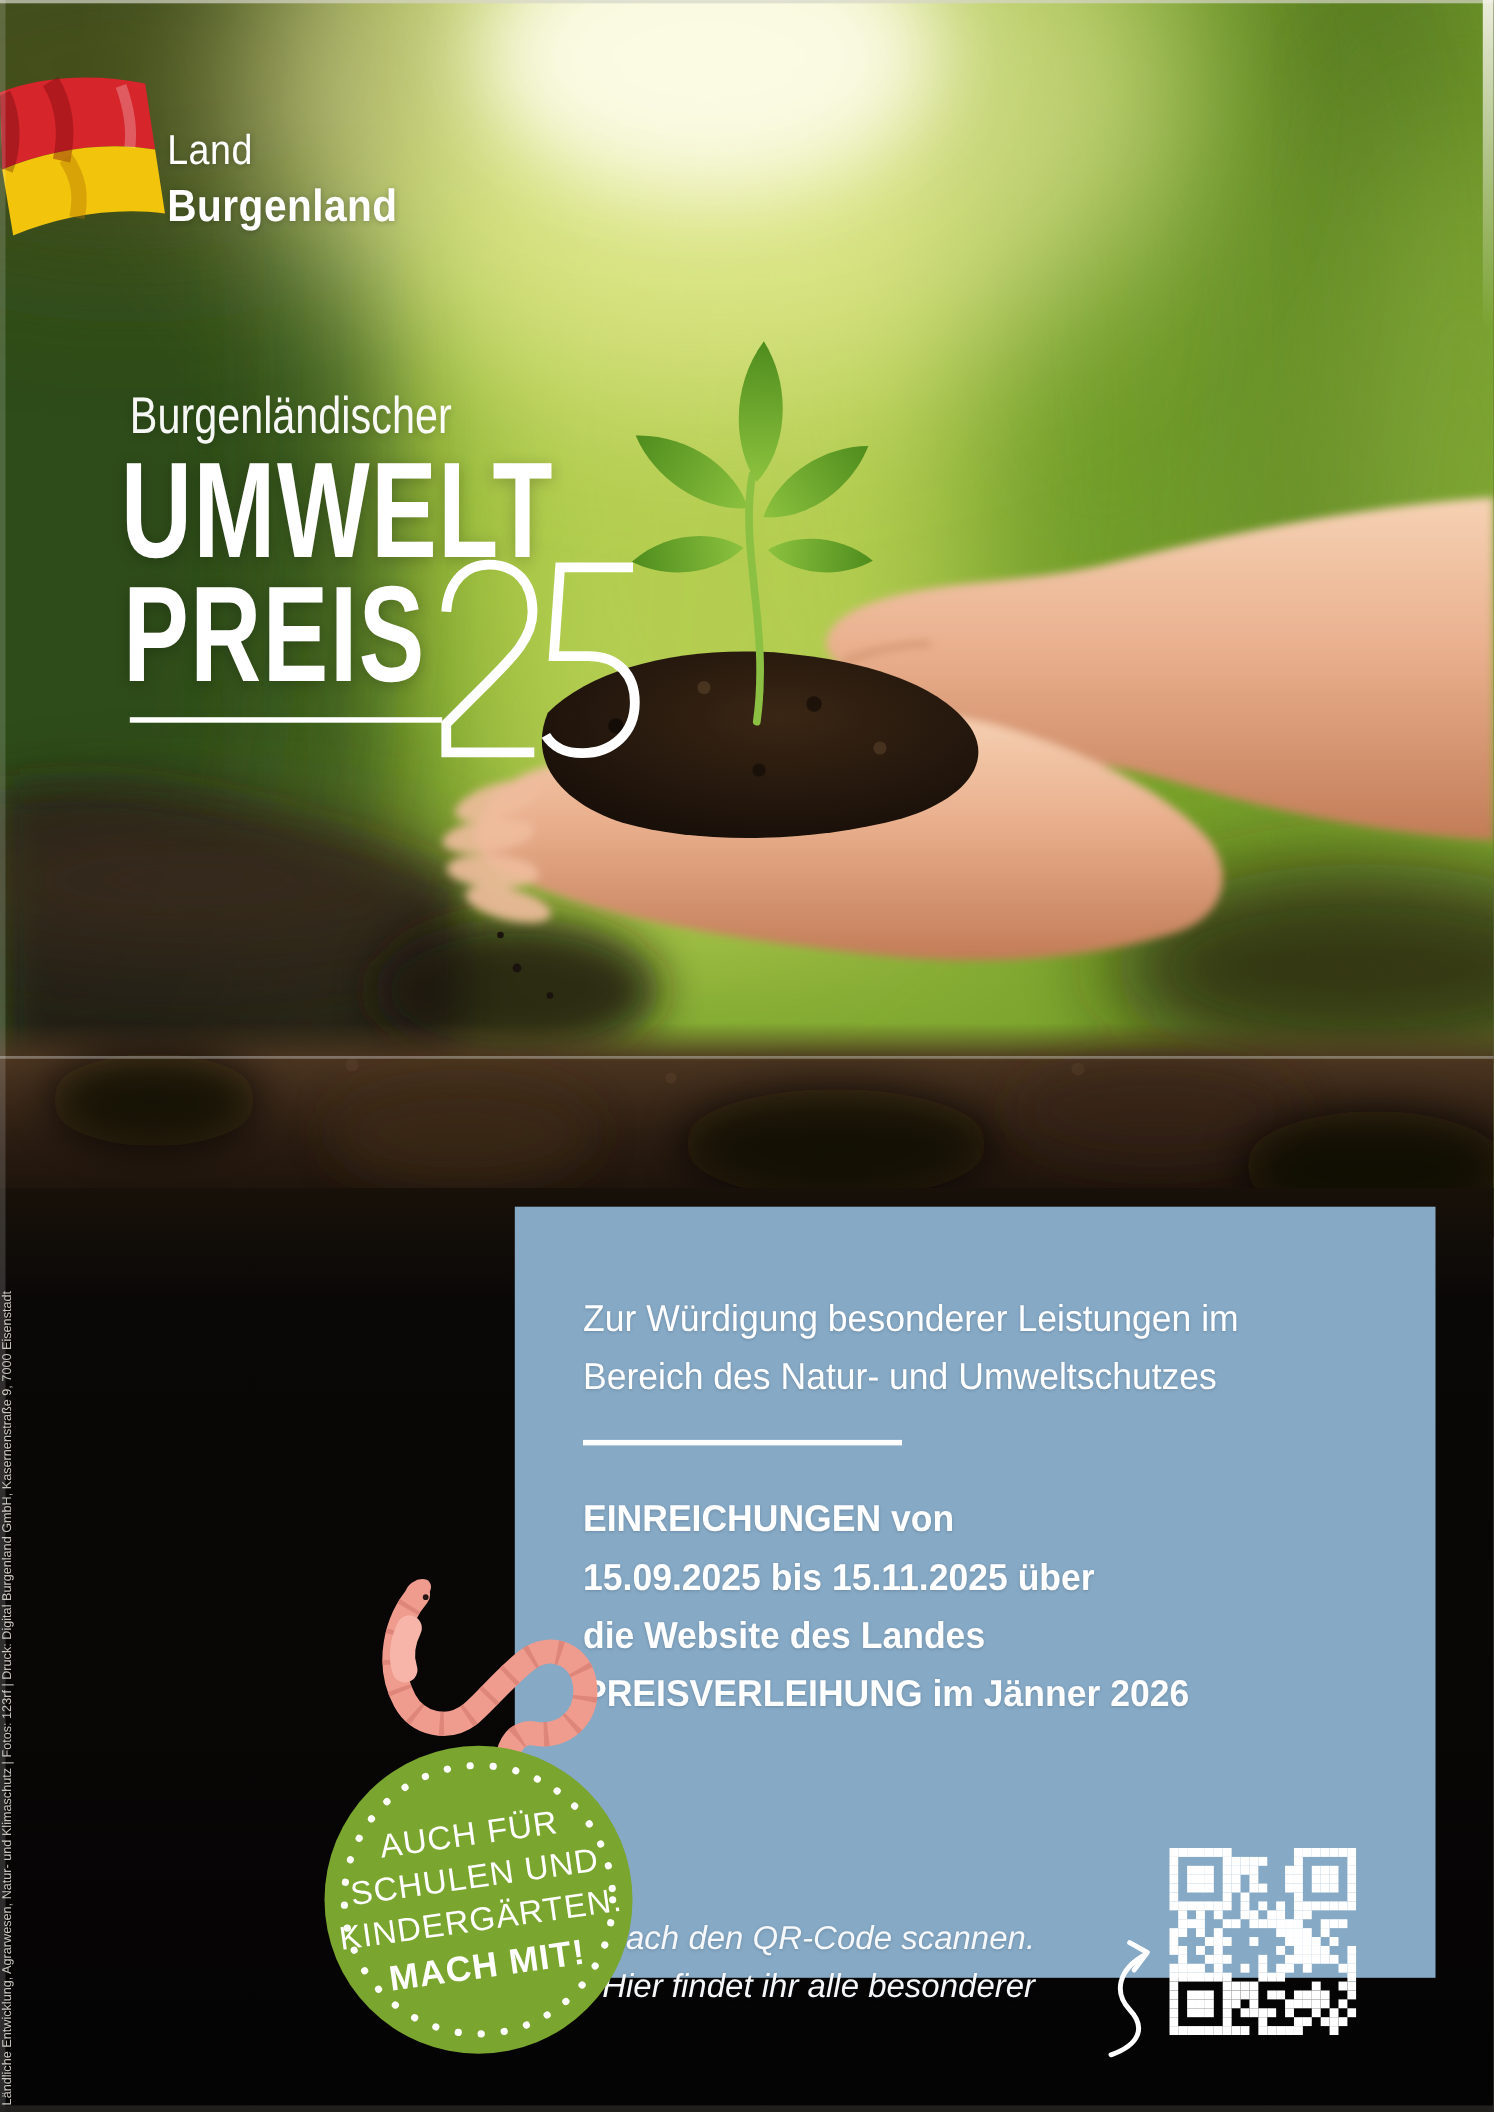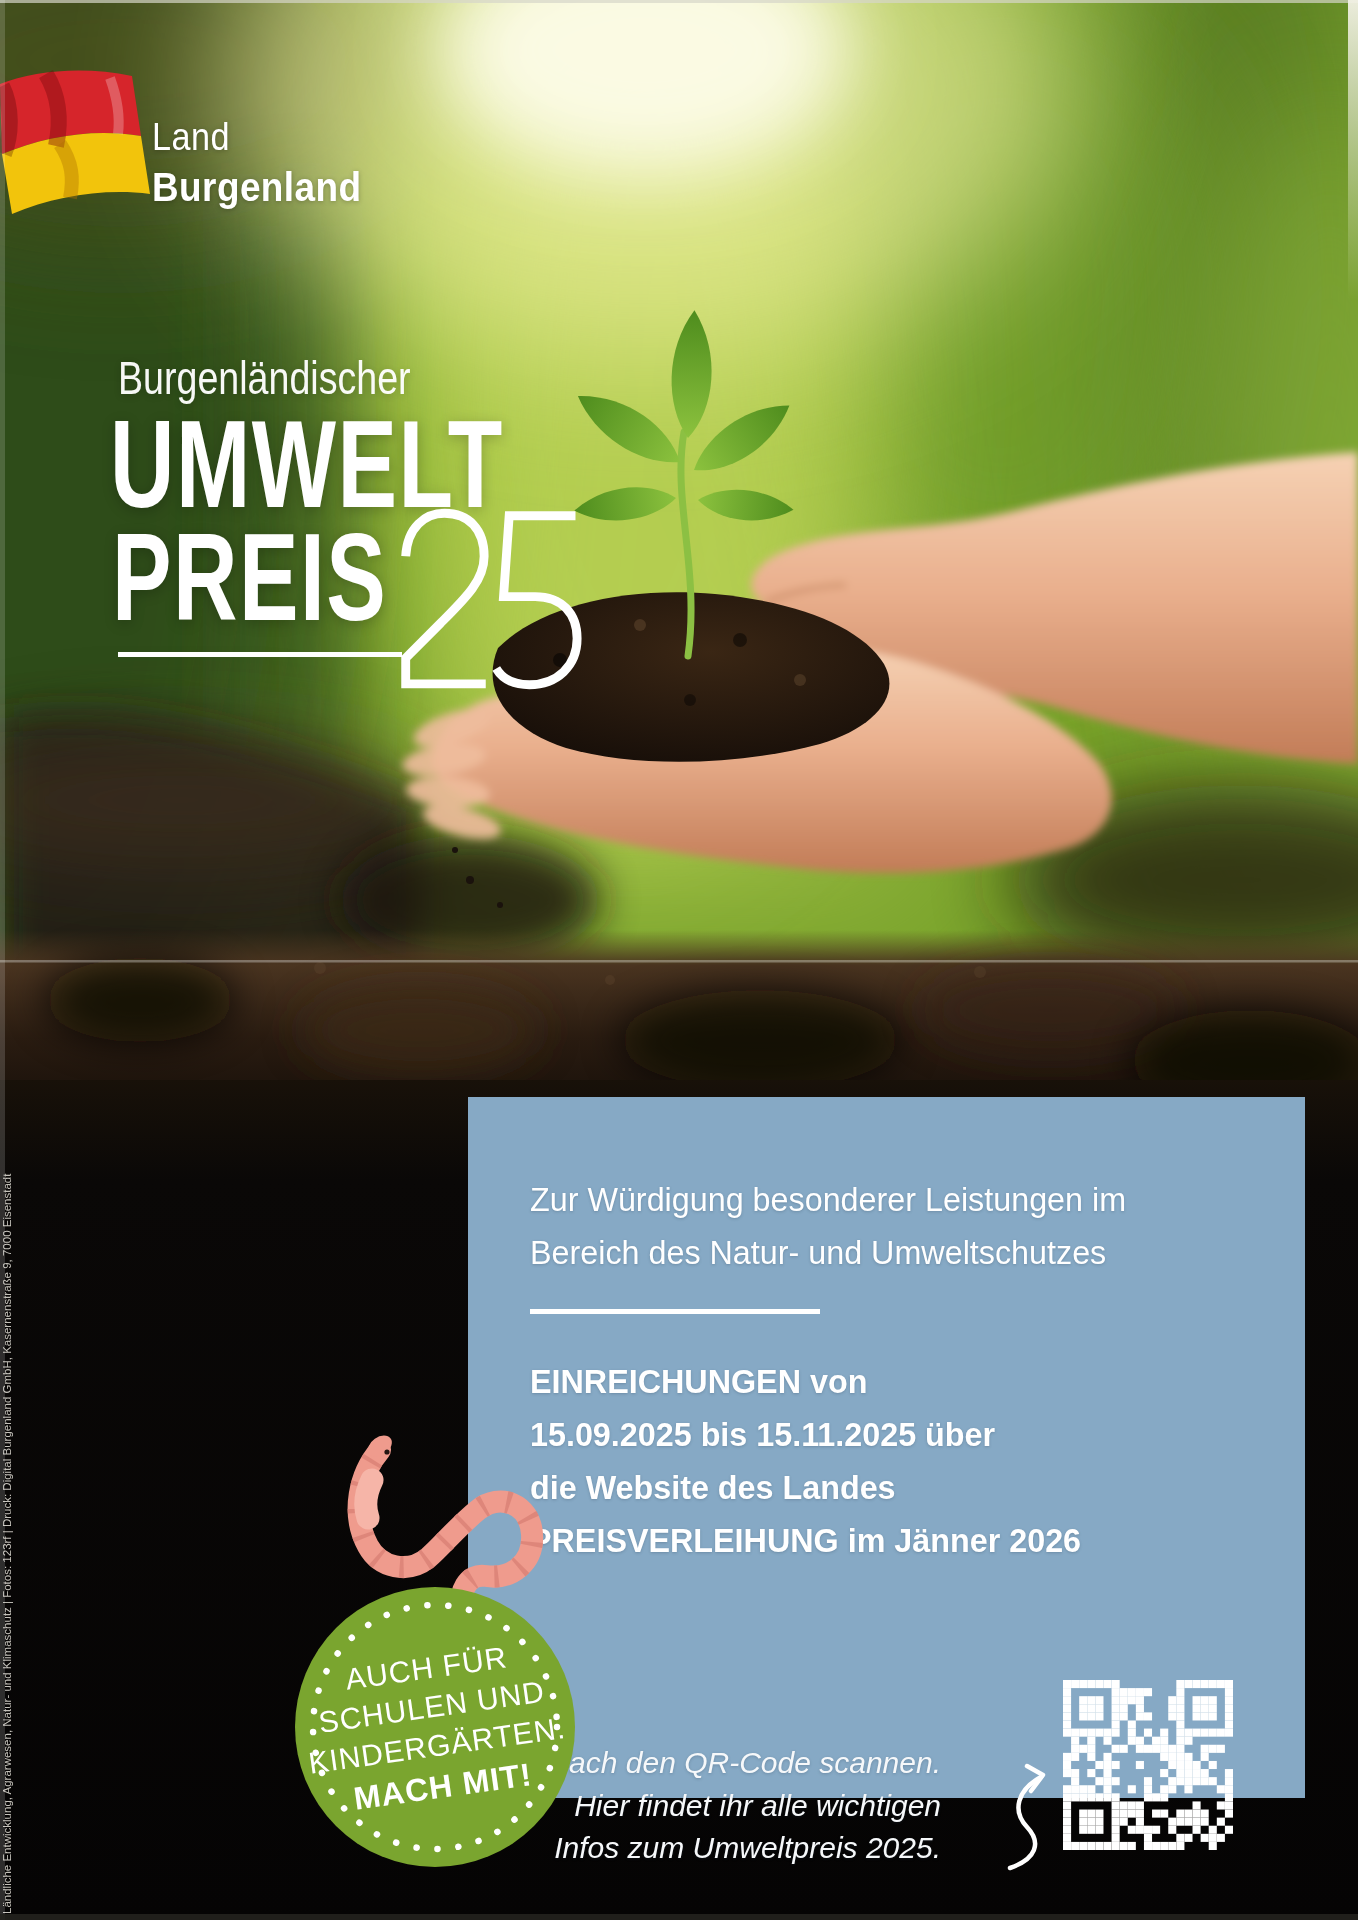--- a/index.html
+++ b/index.html
@@ -222,22 +222,21 @@
     </div>
     <div class="abs divider"></div>
     <div class="abs details txt">
       <div>EINREICHUNGEN von</div>
       <div>15.09.2025 bis 15.11.2025 über</div>
       <div>die Website des Landes</div>
       <div>PREISVERLEIHUNG im Jänner 2026</div>
     </div>
     <div class="abs qr-caption txt">
       <div>Einfach den QR-Code scannen.</div>
-      <div>Hier findet ihr alle wichtigen</div>
-      <div>Infos zum Umweltpreis 2025.</div>
+      <div>Hier findet ihr alle besonderer</div>
     </div>
     <svg class="abs arrow-svg" width="60" height="115" viewBox="0 0 60 115">
       <path d="M14,108 C40,99 46,83 31,67 C16,51 21,30 45,17" stroke="#fff" stroke-width="4.5" fill="none" stroke-linecap="round"></path>
       <path d="M31,6 L47,15 L35,31" stroke="#fff" stroke-width="4.5" fill="none" stroke-linecap="round" stroke-linejoin="round"></path>
     </svg>
     <svg class="abs qr-svg" width="170" height="170" viewBox="0 0 168 168">
         <g fill="#ffffff">
           <rect x="0" y="0" width="8" height="8"></rect>
           <rect x="8" y="0" width="8" height="8"></rect>
           <rect x="16" y="0" width="8" height="8"></rect>

